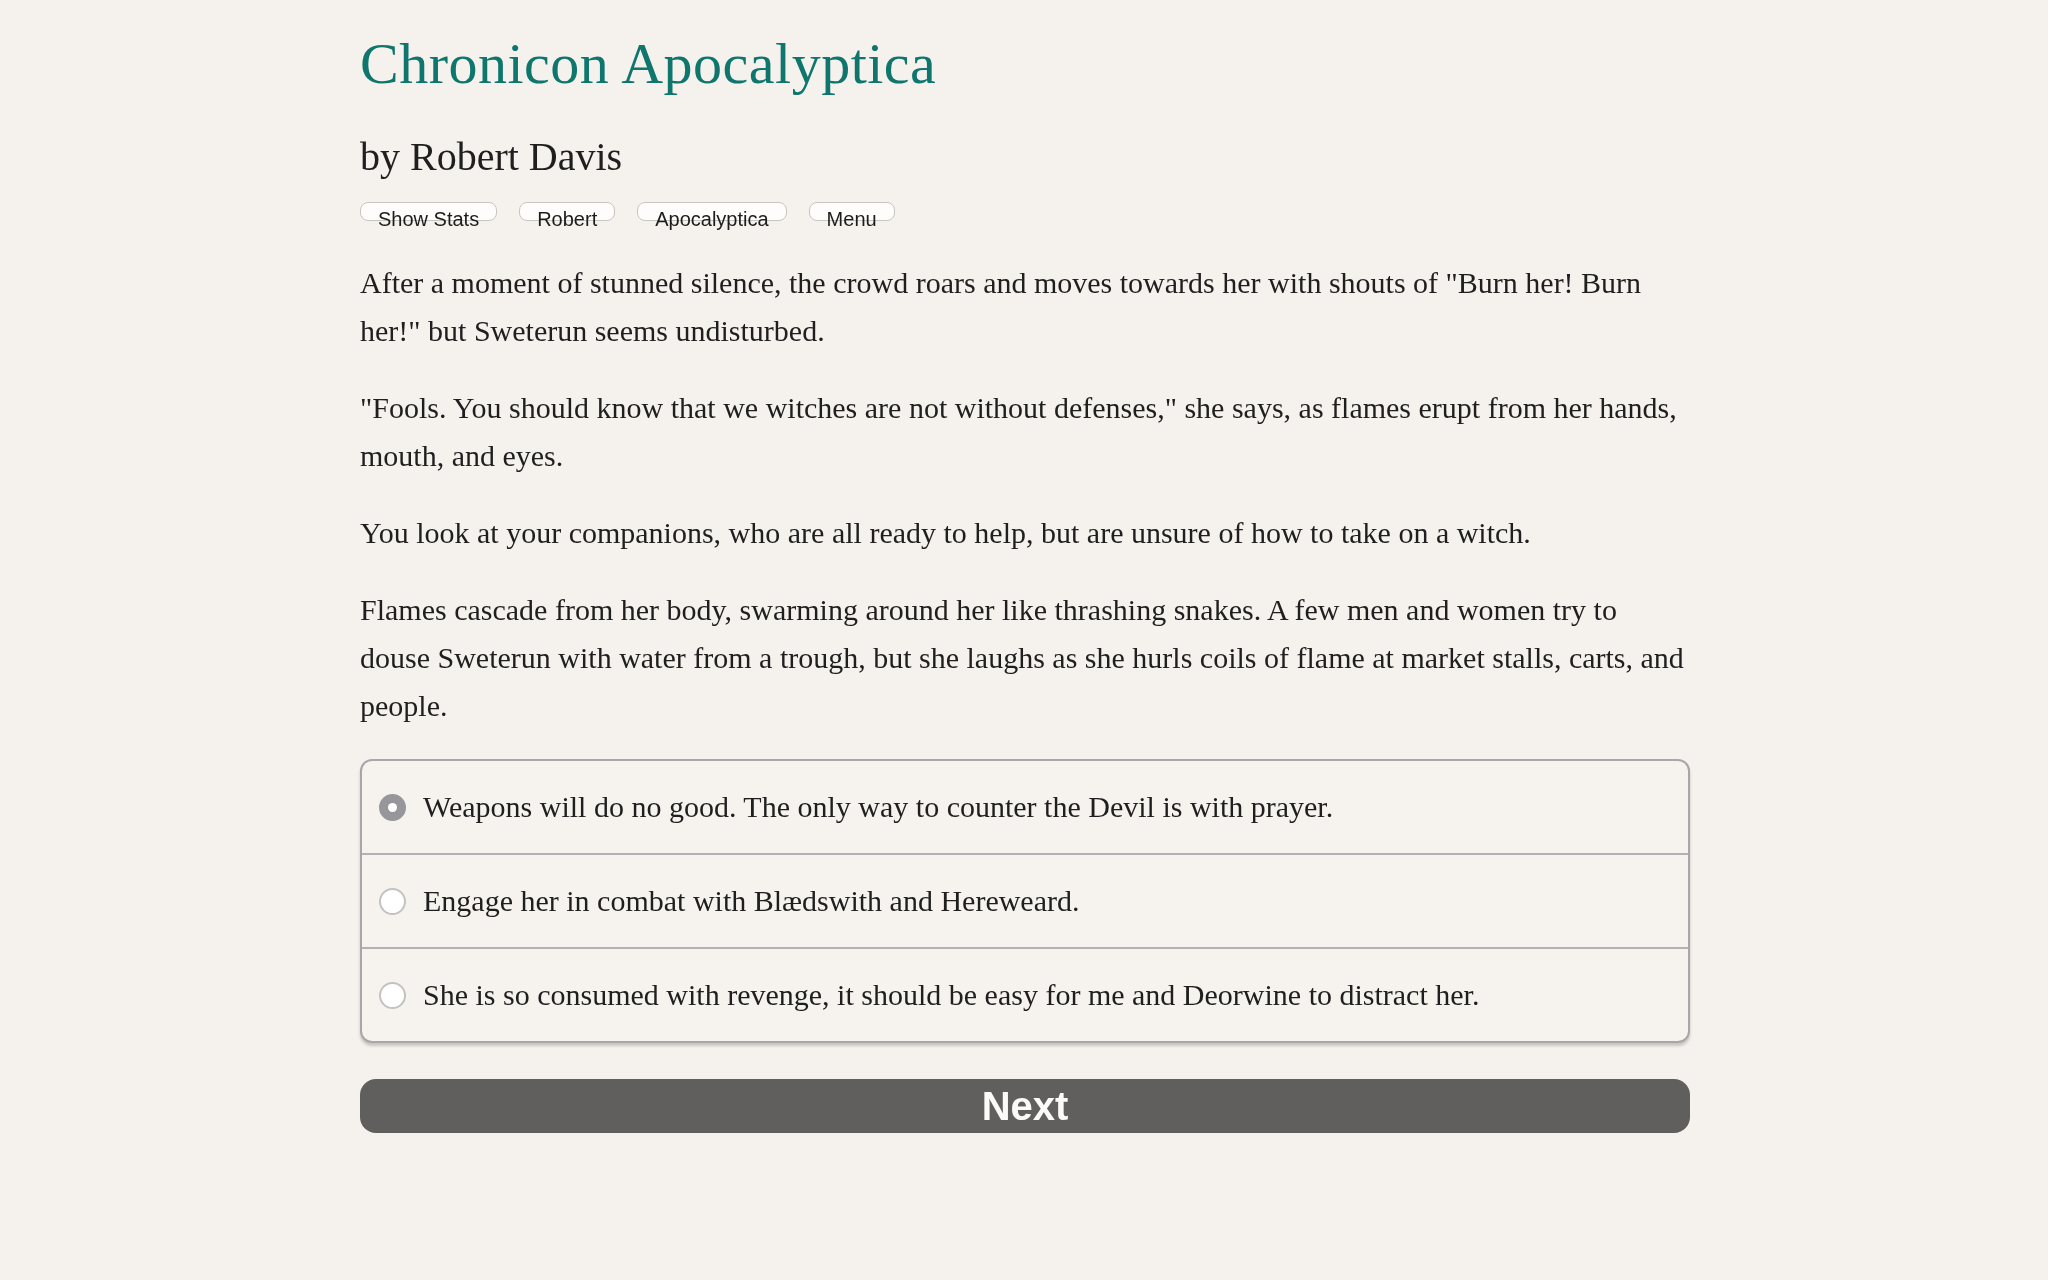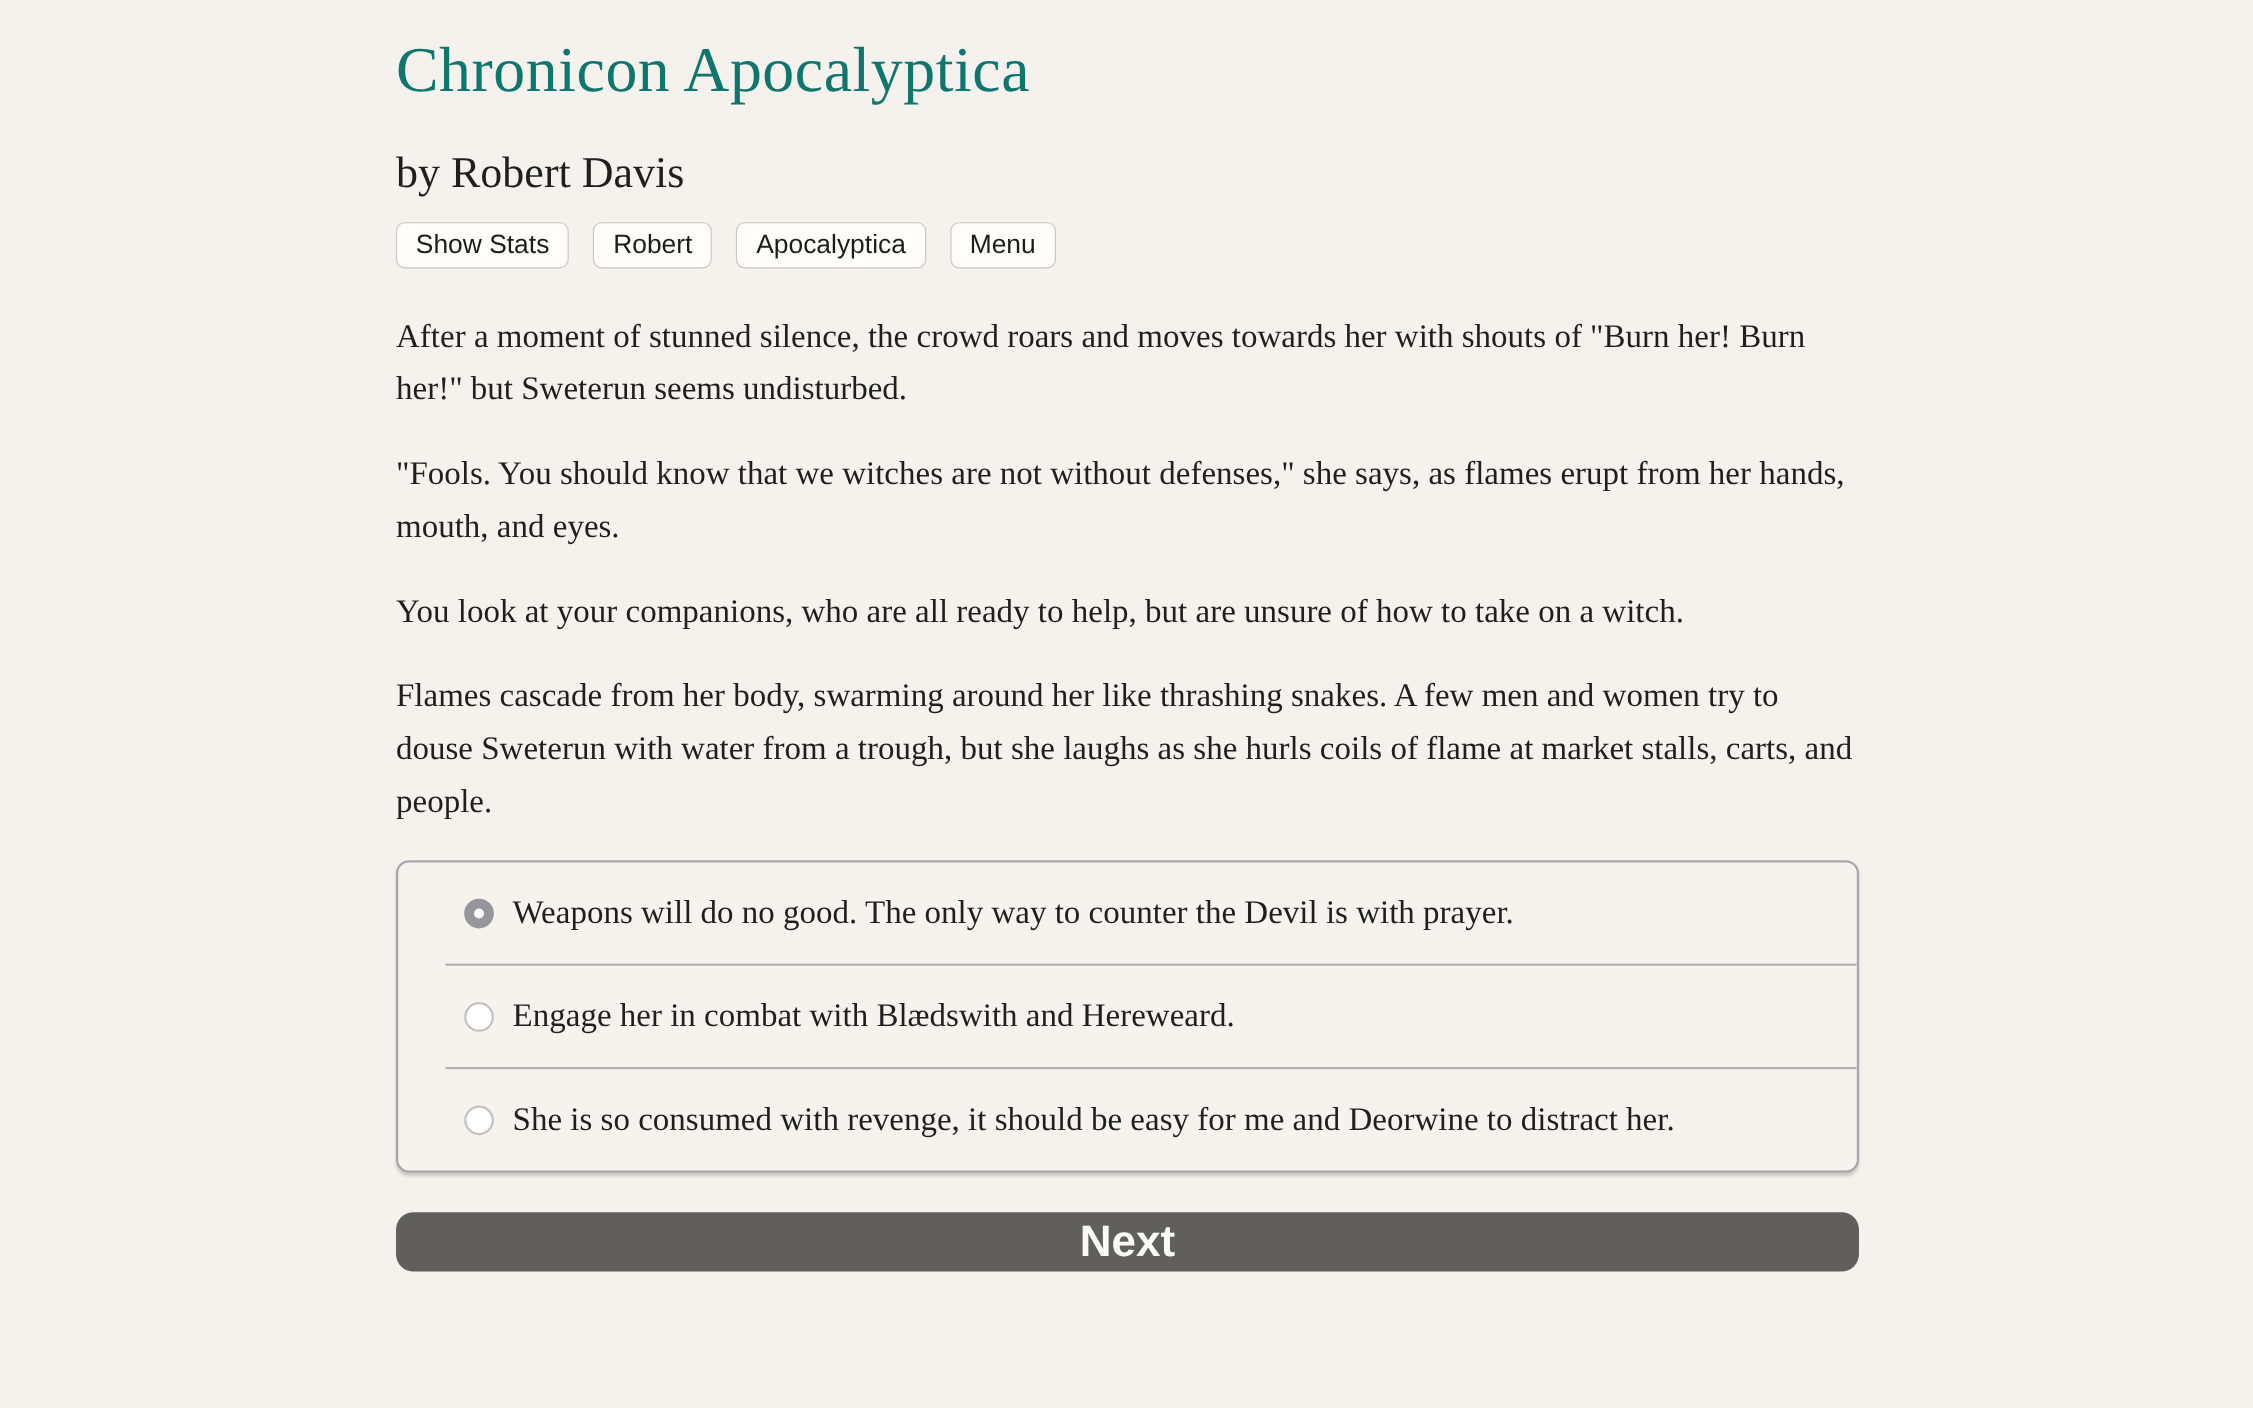--- a/index.html
+++ b/index.html
@@ -29,45 +29,44 @@
     font-size: 40px;
     margin: 0 0 22px 0;
   }
   .toolbar {
     display: flex;
     gap: 22px;
     margin-bottom: 38px;
   }
   .toolbar button {
     font-family: "Liberation Sans", sans-serif;
-    font-size: 24px;
+    font-size: 20px;
     line-height: 1;
     color: #1c1c1c;
     background: #fefdfc;
     border: 1.5px solid #c9c6c2;
     border-radius: 8px;
     padding: 6px 17px 7px 17px;
-    height: 42px;
+    height: 19px;
     box-sizing: border-box;
     cursor: pointer;
     white-space: nowrap;
   }
   .story p {
     font-size: 30px;
     line-height: 48px;
     margin: 0 0 29px 0;
   }
   .choices {
     margin-top: 16px;
     border: 2px solid #a7a7ab;
     border-radius: 12px;
     background: #f6f2ed;
     box-shadow: 0 3px 3px rgba(0,0,0,0.18);
     overflow: hidden;
-    padding-left: 43px;
   }
   .choice {
     display: flex;
     align-items: center;
     height: 92px;
     padding: 0 20px 0 17px;
     cursor: pointer;
   }
   .choice + .choice {
     border-top: 2px solid #b2b2b6;

